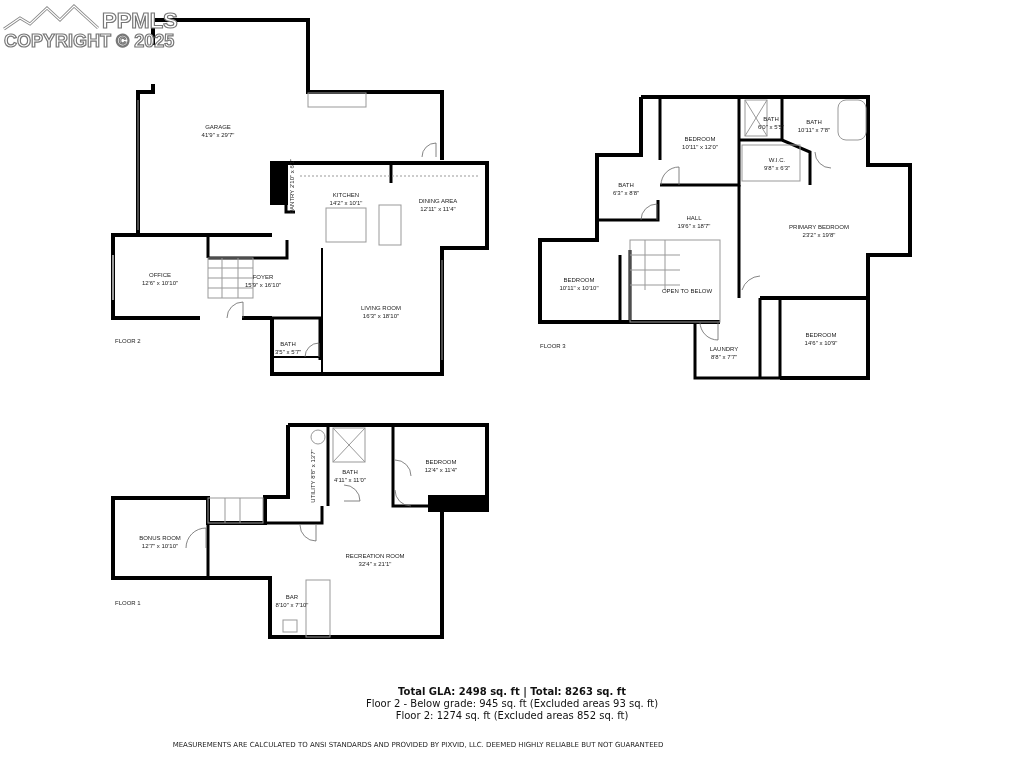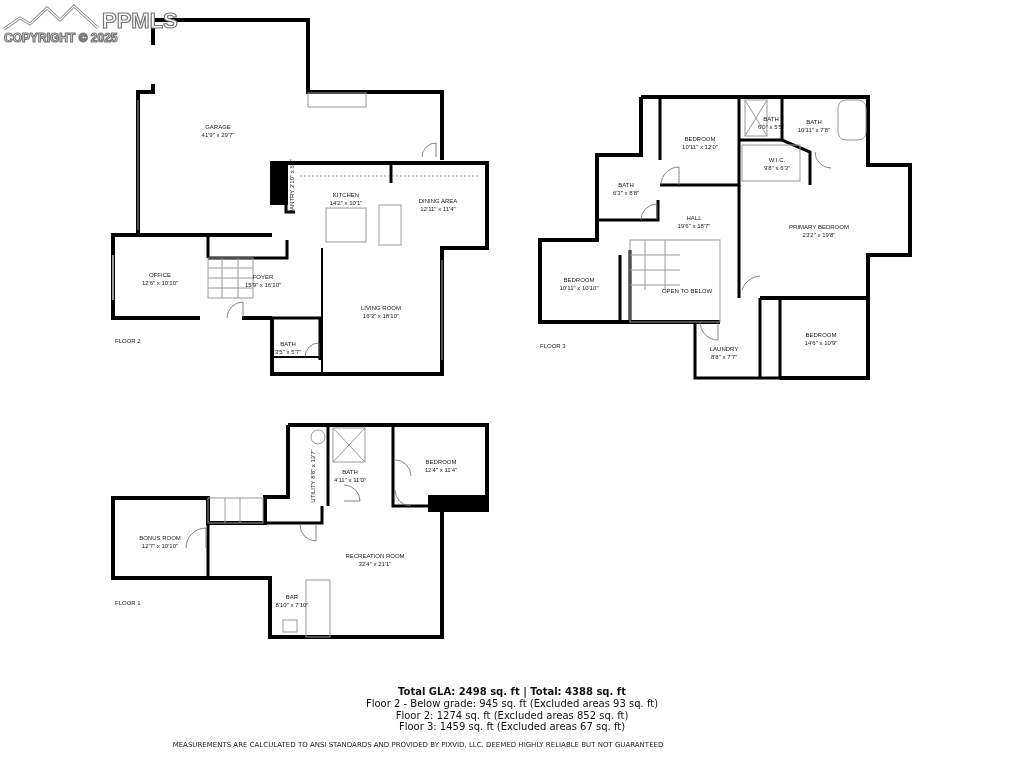--- a/index.html
+++ b/index.html
@@ -1,19 +1,19 @@
 <!DOCTYPE html>
 <html><head>
 <meta charset="utf-8">
 <style>
   html,body{margin:0;padding:0;background:#ffffff;}
   body{width:1024px;height:767px;position:relative;overflow:hidden;font-family:"DejaVu Sans",sans-serif;color:#111;}
   .logo{position:absolute;left:2px;top:2px;width:205px;height:56px;}
   .logo .brand{position:absolute;left:100px;top:6px;font-family:"Liberation Sans",sans-serif;font-weight:bold;font-size:22px;color:#fff;-webkit-text-stroke:1.2px #777;letter-spacing:0px;}
-  .logo .copy{position:absolute;left:2px;top:29px;font-family:"Liberation Sans",sans-serif;font-weight:bold;font-size:12px;color:#fff;-webkit-text-stroke:1.2px #777;white-space:nowrap;}
+  .logo .copy{position:absolute;left:2px;top:29px;font-family:"Liberation Sans",sans-serif;font-weight:bold;font-size:18px;color:#fff;-webkit-text-stroke:1.2px #777;white-space:nowrap;}
   .logo svg{position:absolute;left:0;top:0;}
   svg.plan{position:absolute;left:0;top:0;}
   .room{position:absolute;text-align:center;font-family:"Liberation Sans",sans-serif;font-size:6px;line-height:7.5px;color:#222;white-space:nowrap;transform:translateX(-50%);}
   .room.v{transform:translate(-50%,-50%) rotate(-90deg);}
   .floorlbl{position:absolute;font-family:"Liberation Sans",sans-serif;font-size:6px;color:#222;}
   .summary{position:absolute;left:0;width:1024px;top:686px;text-align:center;font-family:"DejaVu Sans",sans-serif;}
   .summary .total{font-weight:bold;font-size:10px;line-height:12px;}
   .summary .line{font-size:10px;line-height:11.5px;}
   .disclaimer{position:absolute;left:0;width:836px;top:741px;text-align:center;font-family:"DejaVu Sans",sans-serif;font-size:7px;color:#222;}
 </style>
@@ -237,18 +237,17 @@
     <div>RECREATION ROOM</div>
     <div>32'4" x 21'1"</div>
   </div>
 <div class="room" style="left:292px;top:594px">
     <div>BAR</div>
     <div>8'10" x 7'10"</div>
   </div>
 <div class="floorlbl" style="left:115px;top:600px">FLOOR 1</div>
 
 <div class="summary">
-  <div class="total">Total GLA: 2498 sq. ft | Total: 4388 sq. ft</div>
+  <div class="total">Total GLA: 2498 sq. ft | Total: 8263 sq. ft</div>
   <div class="line">Floor 2 - Below grade: 945 sq. ft (Excluded areas 93 sq. ft)</div>
   <div class="line">Floor 2: 1274 sq. ft (Excluded areas 852 sq. ft)</div>
-  <div class="line">Floor 3: 1459 sq. ft (Excluded areas 67 sq. ft)</div>
 </div>
 <div class="disclaimer">MEASUREMENTS ARE CALCULATED TO ANSI STANDARDS AND PROVIDED BY PIXVID, LLC. DEEMED HIGHLY RELIABLE BUT NOT GUARANTEED</div>
 
 </body></html>

